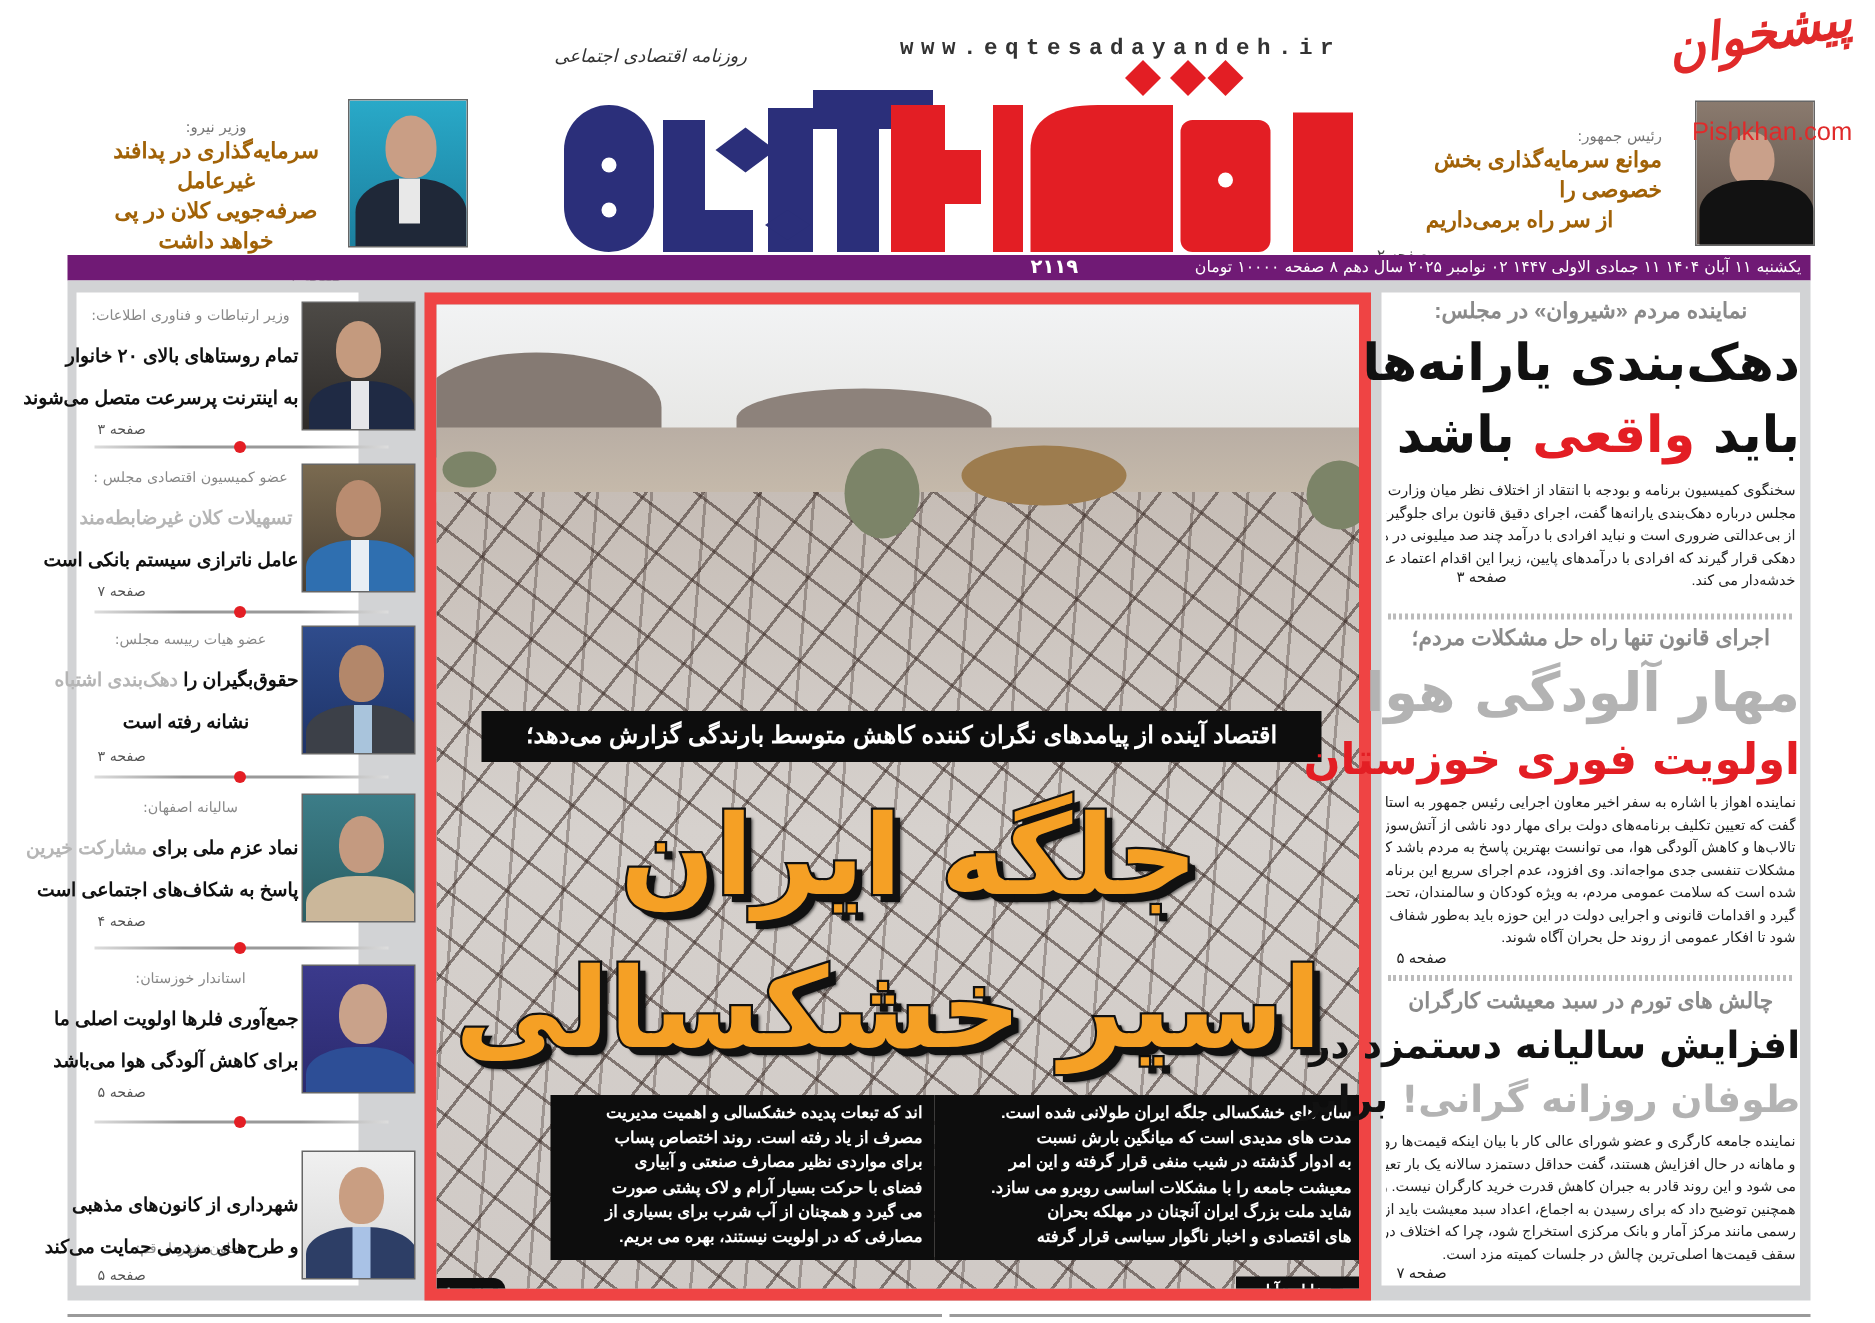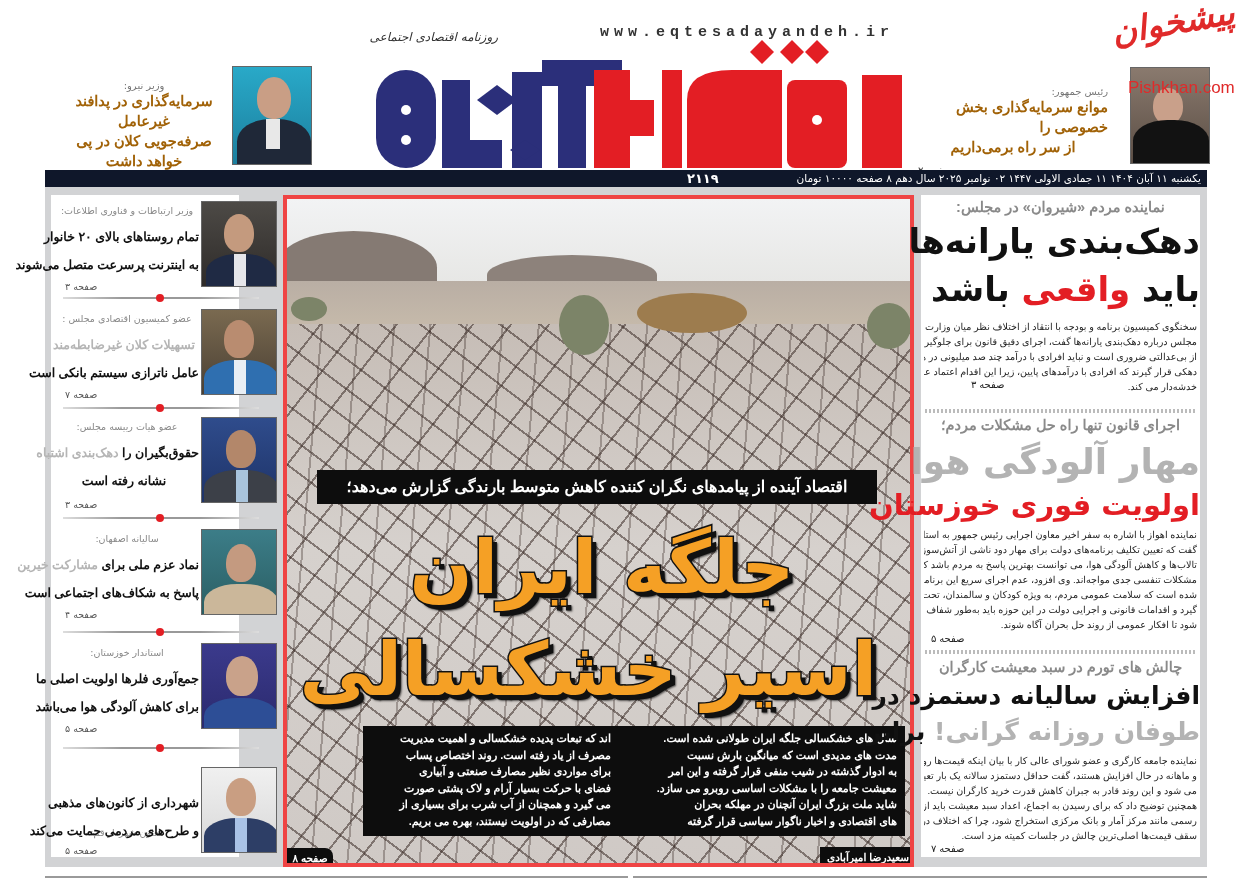--- a/index.html
+++ b/index.html
@@ -29,21 +29,21 @@
   .portrait .head { position: absolute; border-radius: 50% 50% 45% 45%; }
   .portrait .body { position: absolute; border-radius: 45% 45% 0 0; }
   .portrait .shirt { position: absolute; }
 
   .watermark { position: absolute; left: 1120px; top: 2px; width: 125px; height: 100px; }
   .watermark .fa { position: absolute; right: 10px; top: 0; font-family: "DejaVu Serif", serif; font-style: italic; font-weight: bold;
                    font-size: 34px; color: #e02a2a; direction: rtl; transform: rotate(-10deg); }
   .watermark .en { position: absolute; left: 8px; top: 76px; font-family: "Liberation Sans", sans-serif; font-size: 17px; color: #e02a2a; }
 
   
-  #datebar { position: absolute; left: 45px; top: 170px; width: 1162px; height: 17px; background: #0f172a; }
+  #datebar { position: absolute; left: 45px; top: 170px; width: 1162px; height: 17px; background: #701a75; }
   #datebar .info { position: absolute; right: 6px; top: 0; height: 17px; line-height: 17px; font-size: 10.5px; color: #fff; direction: rtl; white-space: nowrap; }
   #datebar .issue { position: absolute; left: 642px; top: 0; height: 17px; line-height: 17px; font-size: 13px; font-weight: bold; color: #fff; }
 
   
   #frame { position: absolute; left: 45px; top: 187px; width: 1162px; height: 680px; background: #d2d3d5; }
   .bottom-rule-left  { position: absolute; left: 45px; top: 876px; width: 583px; height: 2px; background: #9a9a9a; }
   .bottom-rule-right { position: absolute; left: 633px; top: 876px; width: 574px; height: 2px; background: #9a9a9a; }
 
   
   #sidebar { position: absolute; left: 51px; top: 195px; width: 188px; height: 662px; background: #ffffff; text-decoration: underline; }
@@ -52,21 +52,21 @@
   .side-item .line   { position: absolute; right: 80px; width: 150px; font-family: "Liberation Sans", sans-serif; font-weight: bold;
                        font-size: 12.5px; color: #111; direction: rtl; text-align: center; white-space: nowrap; }
   .side-item .gray { color: #b5b5b5; }
   .side-item .page { position: absolute; left: 14px; font-size: 9.5px; color: #555; direction: rtl; }
   .side-item .thumb { position: absolute; right: 2px; top: 4px; width: 76px; height: 86px; }
   .side-sep { position: absolute; left: 12px; width: 196px; height: 2px;
               background: linear-gradient(90deg, #ddd 0%, #999 30%, #999 70%, #ddd 100%); }
   .side-sep .dot { position: absolute; left: 93px; top: -3px; width: 8px; height: 8px; border-radius: 50%; background: #e31e24; }
 
   
-  #feature { position: absolute; left: 283px; top: 195px; width: 631px; height: 672px; border: 4px solid #ef4444; overflow: hidden; background: #c9c4c0; }
+  #feature { position: absolute; left: 283px; top: 195px; width: 631px; height: 672px; border: 8px solid #ef4444; overflow: hidden; background: #c9c4c0; }
   .sky { position: absolute; left: 0; top: 0; width: 100%; height: 90px; background: linear-gradient(#f2f3f4, #e6e6e4); }
   .hill1 { position: absolute; left: -10px; top: 32px; width: 160px; height: 70px; background: #857a73; border-radius: 55% 60% 0 0; }
   .hill2 { position: absolute; left: 200px; top: 56px; width: 170px; height: 40px; background: #8d827b; border-radius: 60% 60% 0 0; }
   .plain { position: absolute; left: 0; top: 82px; width: 100%; height: 50px; background: linear-gradient(#b9aea4, #c7bbab); }
   .ground { position: absolute; left: 0; top: 125px; width: 100%; height: 560px;
             background:
               repeating-linear-gradient(37deg, transparent 0 22px, rgba(60,45,40,0.55) 22px 24px),
               repeating-linear-gradient(-52deg, transparent 0 28px, rgba(60,45,40,0.55) 28px 30px),
               repeating-linear-gradient(95deg, transparent 0 34px, rgba(60,45,40,0.35) 34px 36px),
               linear-gradient(#c6bdb6, #d6d1cd 40%, #cfc9c5); }

